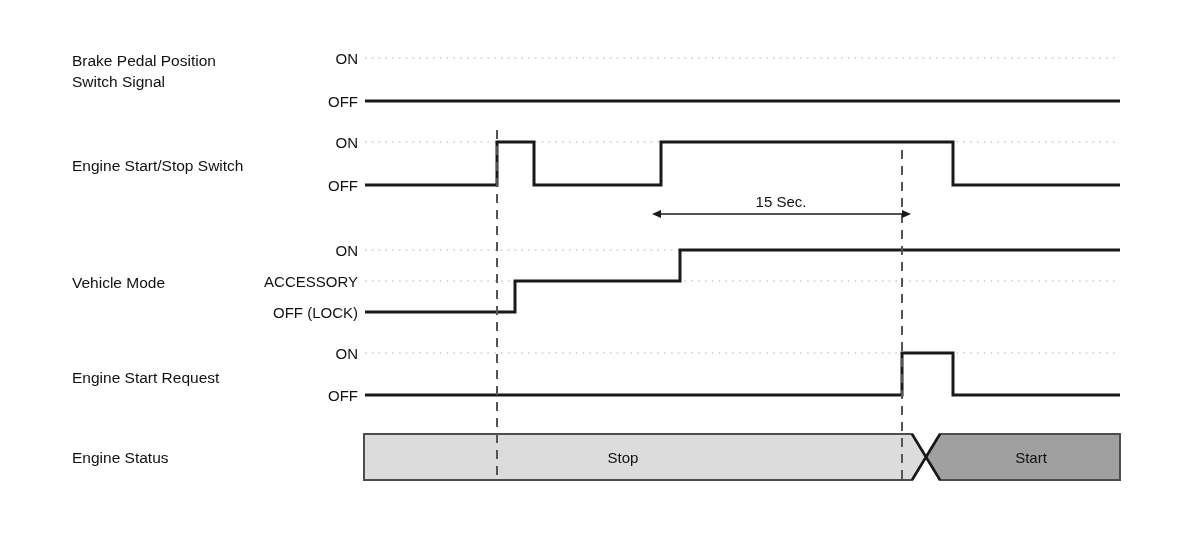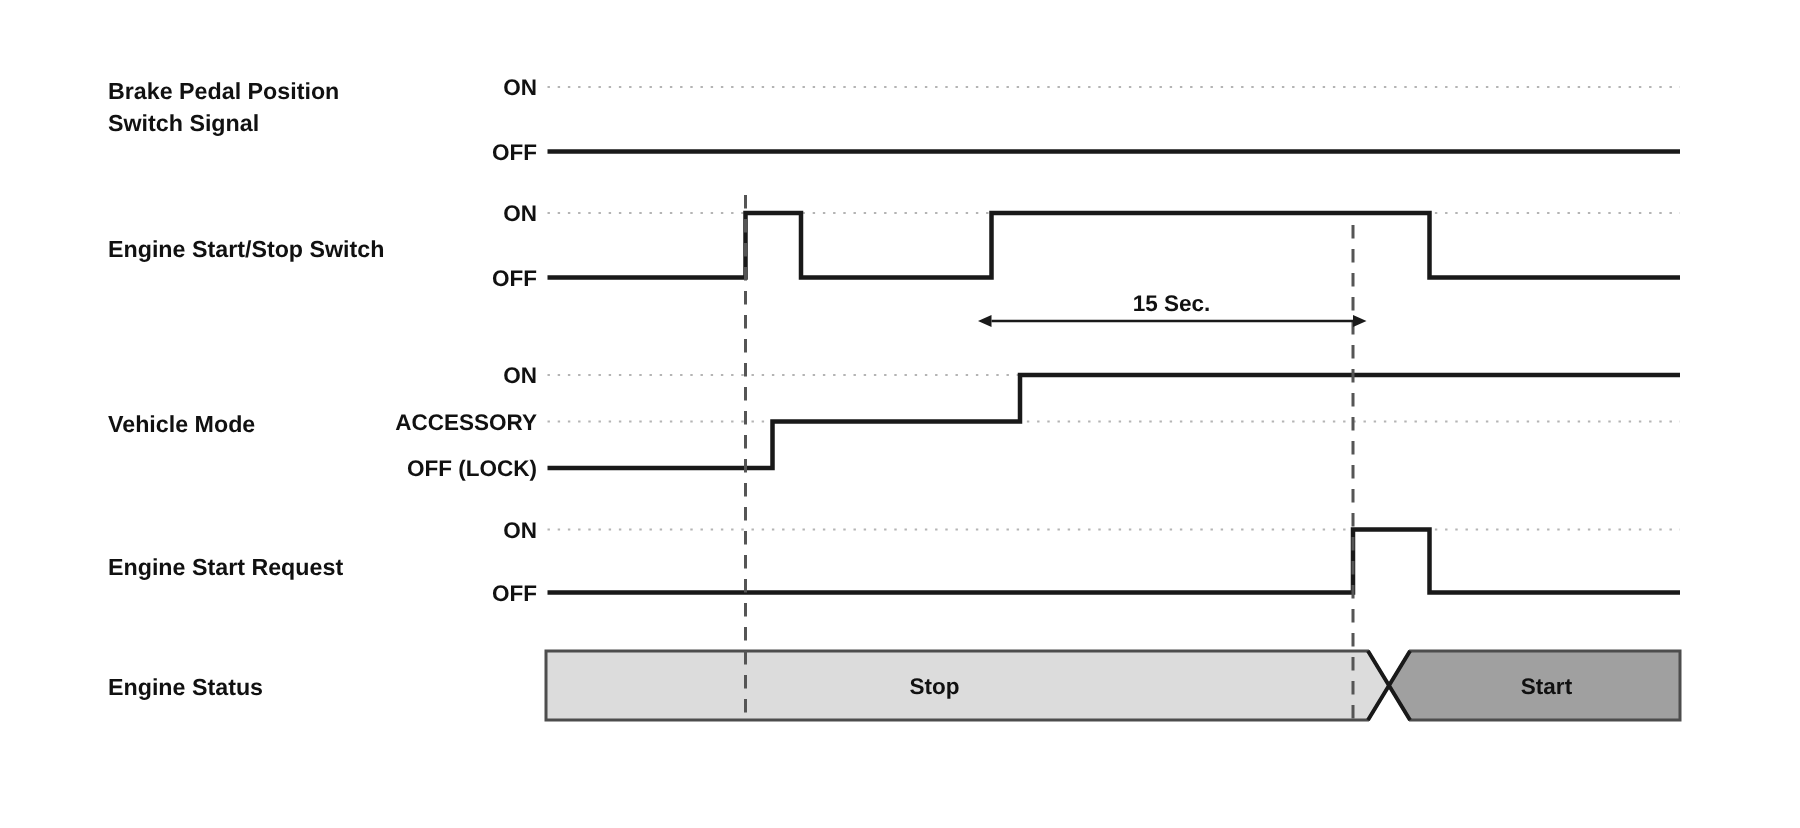--- a/index.html
+++ b/index.html
@@ -14,21 +14,20 @@
     font-family: "Liberation Sans", sans-serif;
     color: #1a1a1a;
     overflow: hidden;
   }
   #diagram-root {
     position: absolute;
     left: 0;
     top: 0;
     width: 1200px;
     height: 420px;
-    font-weight: bold;
   }
   #timing-svg {
     position: absolute;
     left: 0;
     top: 0;
     width: 1200px;
     height: 552px;
     display: block;
   }
   .row-label {

